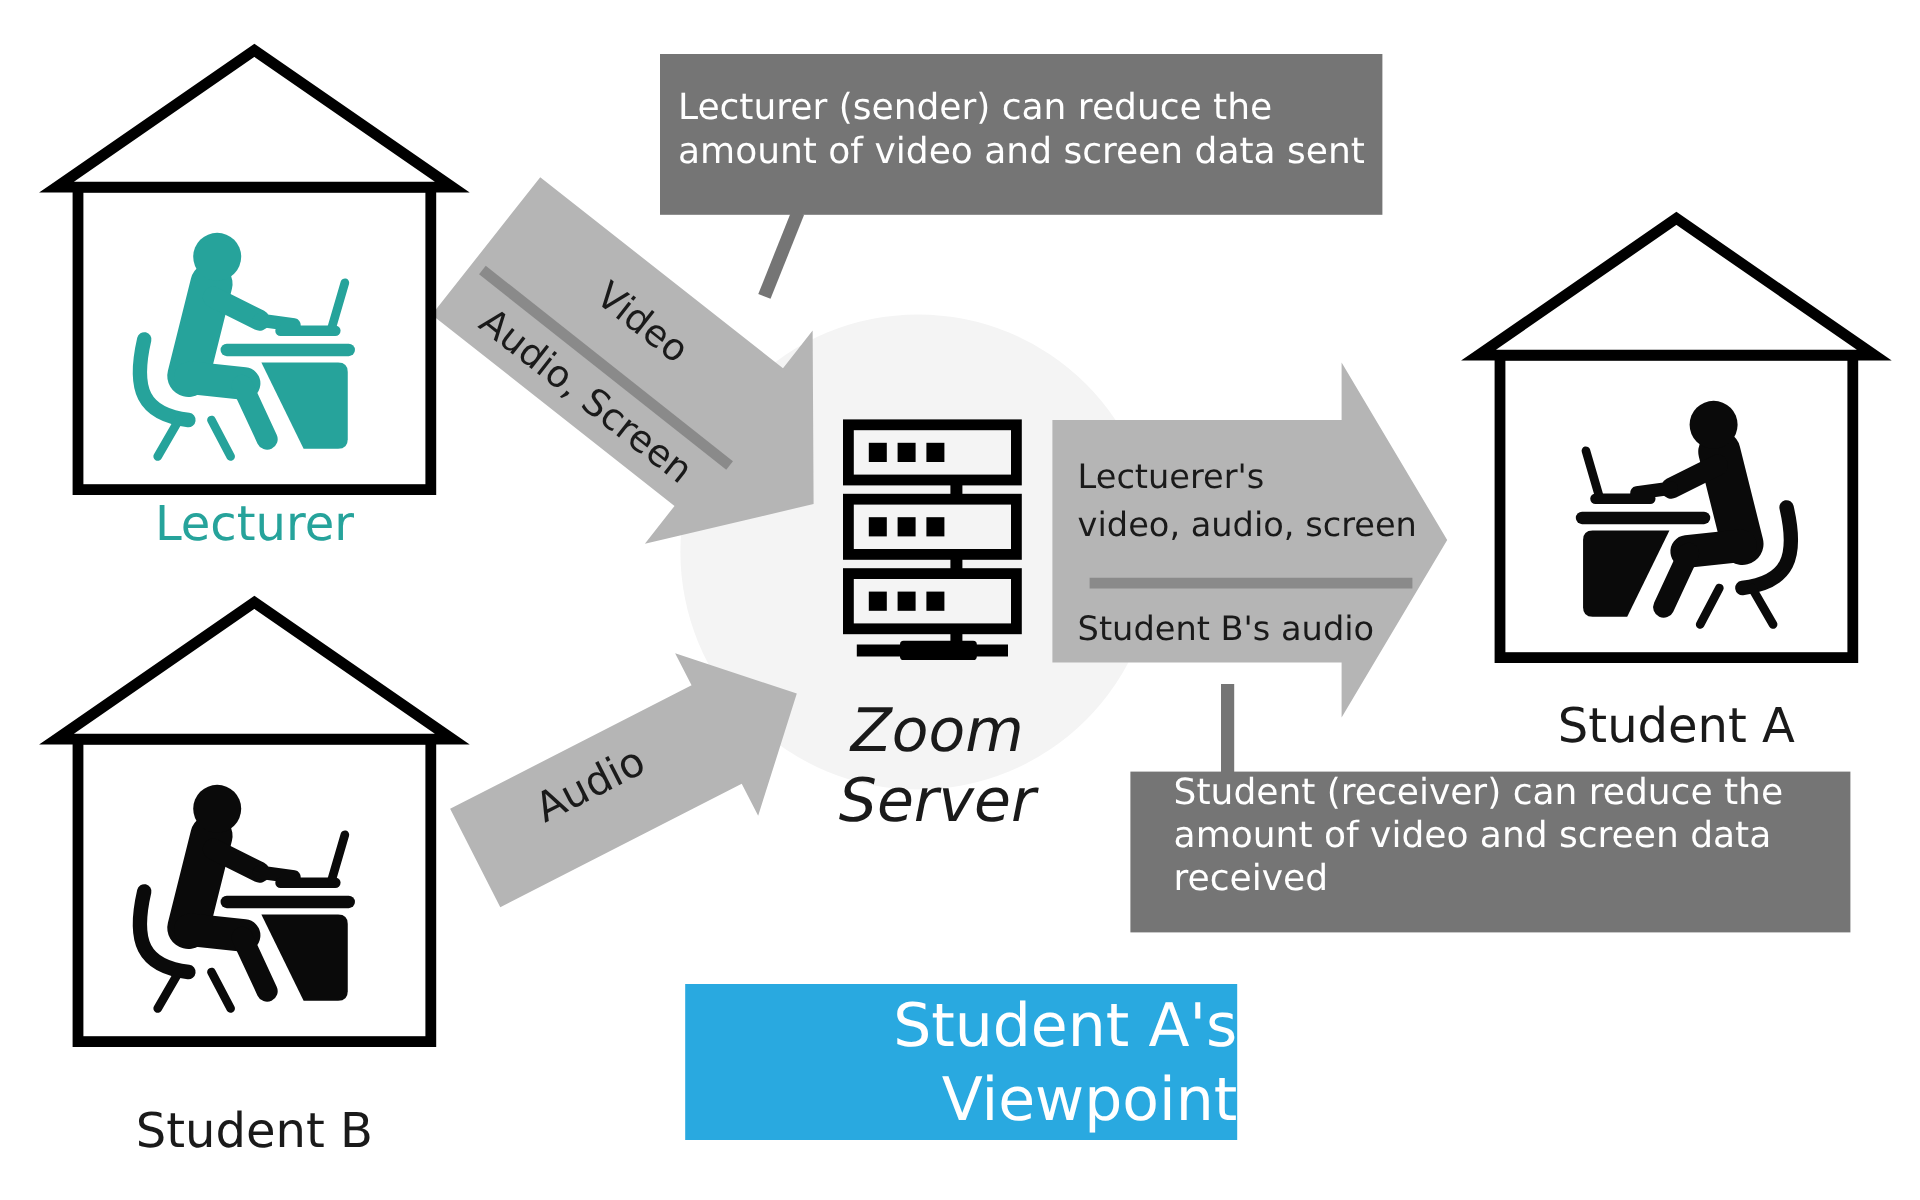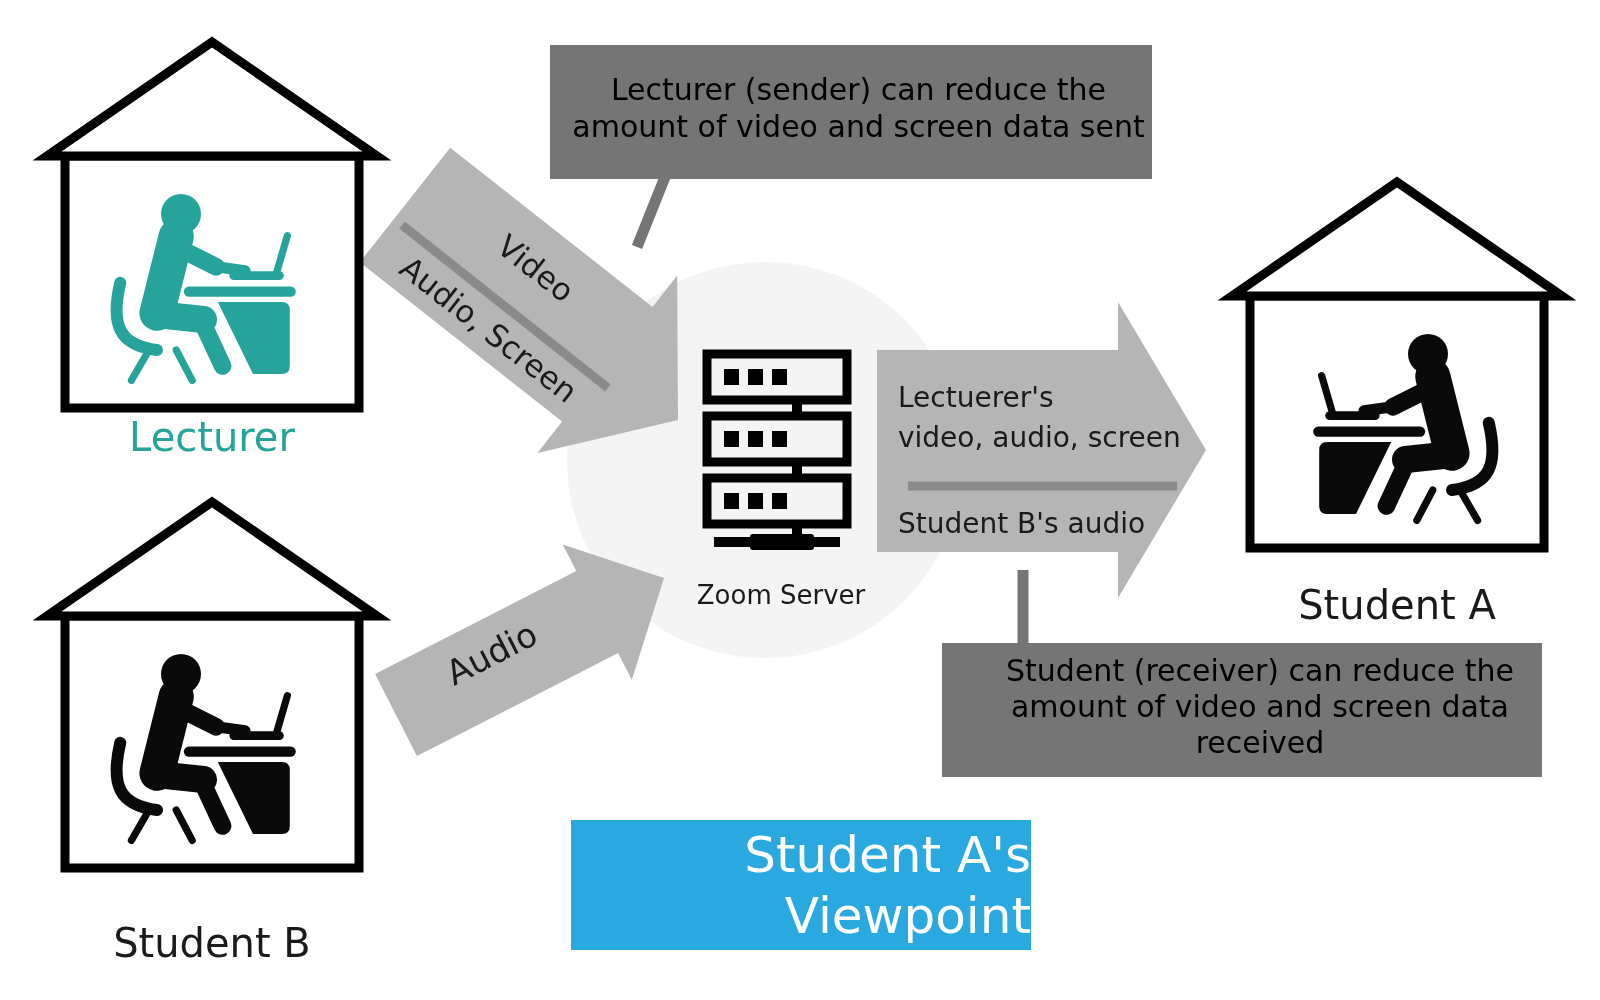--- a/index.html
+++ b/index.html
@@ -14,25 +14,25 @@
   .arrow-text{fill:#1a1a1a;}
   .arrow-text.mid{text-anchor:middle;}
   .house-frame polygon,.house-frame rect{fill:#ffffff;stroke:#000000;stroke-width:9;}
   .person{stroke:currentColor;fill:none;stroke-linecap:round;}
   .person .blob{fill:currentColor;stroke:none;}
   .server-icon rect.unit{fill:none;stroke:#000;stroke-width:9;}
   .server-icon .seg{stroke:#000;stroke-width:10;}
   .server-icon .sq{fill:#000;}
   .label{position:absolute;text-align:center;color:#1a1a1a;font-size:40px;}
   .label.teal{color:#26A39B;}
-  .label.server{font-size:26px;}
-  .callout{position:absolute;background:#757575;color:#000000;font-size:30px;line-height:37px;text-align:center;}
+  .label.server{font-size:50px;font-style:italic;}
+  .callout{position:absolute;background:#757575;color:#ffffff;font-size:30px;line-height:37px;}
   .callout div{white-space:nowrap;}
   .callout.top{left:550px;top:45px;width:602px;height:134px;padding:26px 0 0 15px;box-sizing:border-box;}
-  .callout.bottom{left:942px;top:643px;width:600px;height:134px;padding:10px 0 0 36px;box-sizing:border-box;line-height:36px;}
+  .callout.bottom{left:942px;top:643px;width:600px;height:134px;padding:0 0 0 36px;box-sizing:border-box;line-height:36px;}
   .viewpoint{
     position:absolute;left:571px;top:820px;width:460px;height:130px;
     background:#29A9E0;color:#ffffff;font-size:50px;line-height:61px;
     text-align:right;padding-top:5px;box-sizing:border-box;
   }
 </style>
 </head>
 <body>
 
 <div class="stage">

